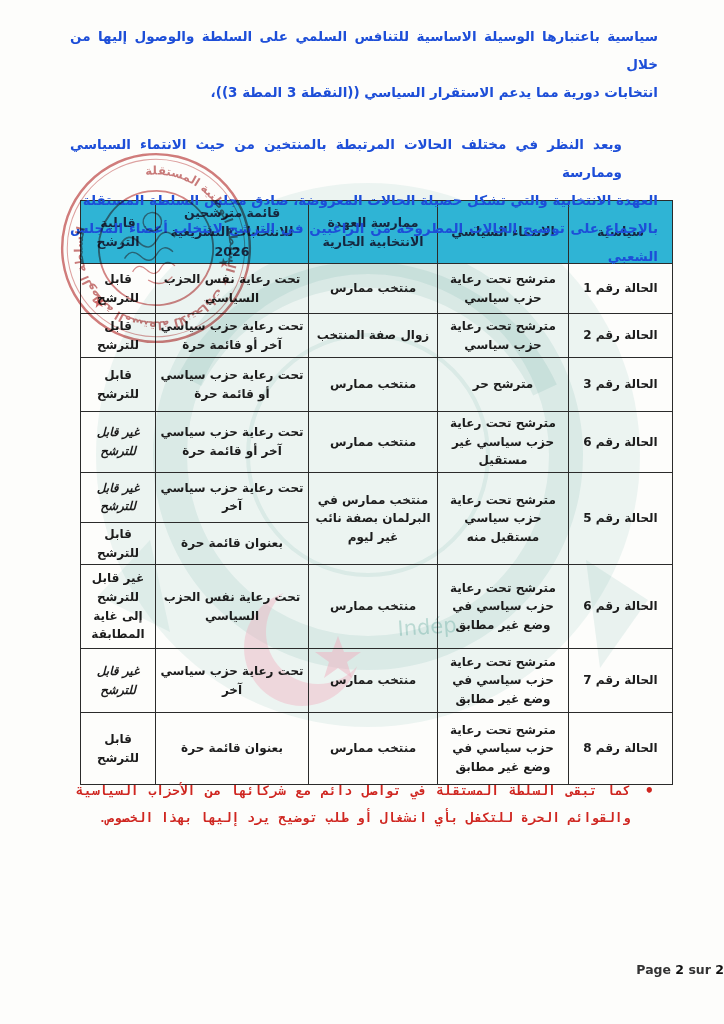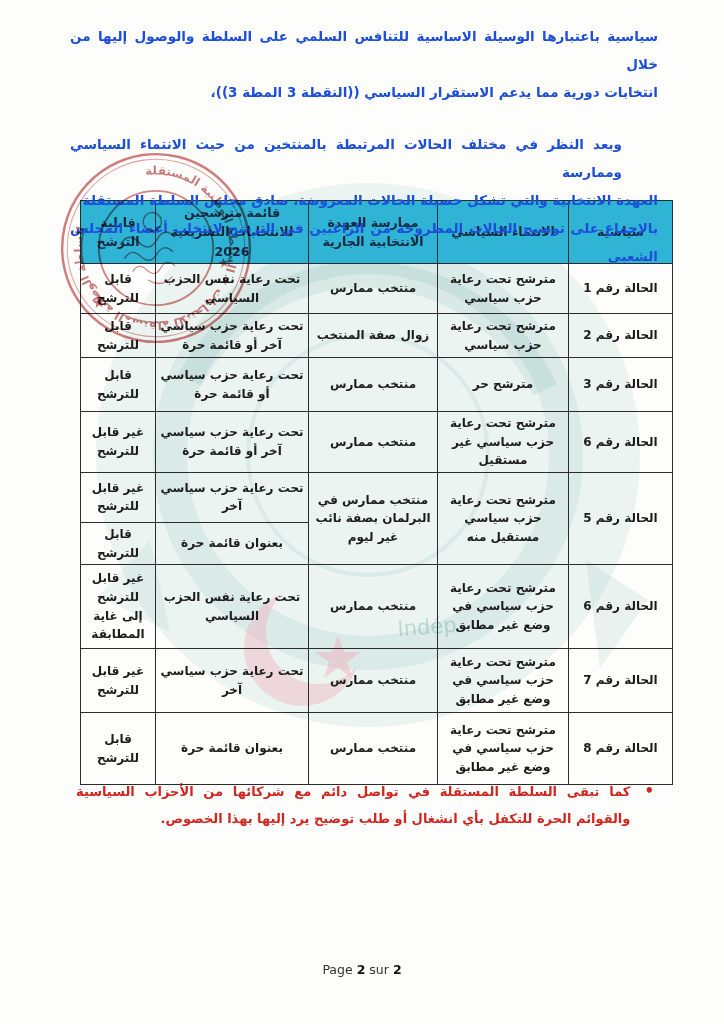--- a/index.html
+++ b/index.html
@@ -70,45 +70,46 @@
   table.cases th{
     background:var(--header_bg);
     color:var(--header_text);
     font-size:12.5px;
   }
   tr.h-hdr{height:52px;}
   tr.h-r1{height:50px;} tr.h-r2{height:44px;} tr.h-r3{height:54px;}
   tr.h-r4{height:55px;} tr.h-r5a{height:50px;} tr.h-r5b{height:34px;}
   tr.h-r6{height:84px;} tr.h-r7{height:64px;} tr.h-r8{height:72px;}
   td.status-eligible{color:var(--green);}
-  td.status-not{color:var(--red);}
+  td.status-not{color:var(--red);font-style:italic;}
   td.status-until{color:var(--orange_red);margin-top:44px;}
   
   .note{
     position:absolute;
     top:778px;left:76px;width:578px;
     direction:rtl;
     display:flex;
     gap:14px;
     color:var(--note_red);
     font-weight:700;
     font-size:13px;
     line-height:27px;
     z-index:3;
   }
   .note .bullet{font-size:15px;line-height:27px;}
-  .note .note-text{text-align:justify;}
+  .note .note-text{text-align:justify;font-family:Liberation Mono, monospace;}
   
   .footer{
     position:absolute;
     top:962px;left:0;width:724px;
-    text-align:center;
+    text-align:right;
     font-size:12.5px;
     color:#333;
     z-index:3;
+    font-weight:bold;
   }
   .footer b{color:#111;}
   
   .stamp{
     position:absolute;
     top:146px;left:54px;
     width:204px;height:204px;
     z-index:4;
     mix-blend-mode:multiply;
     opacity:.85;

